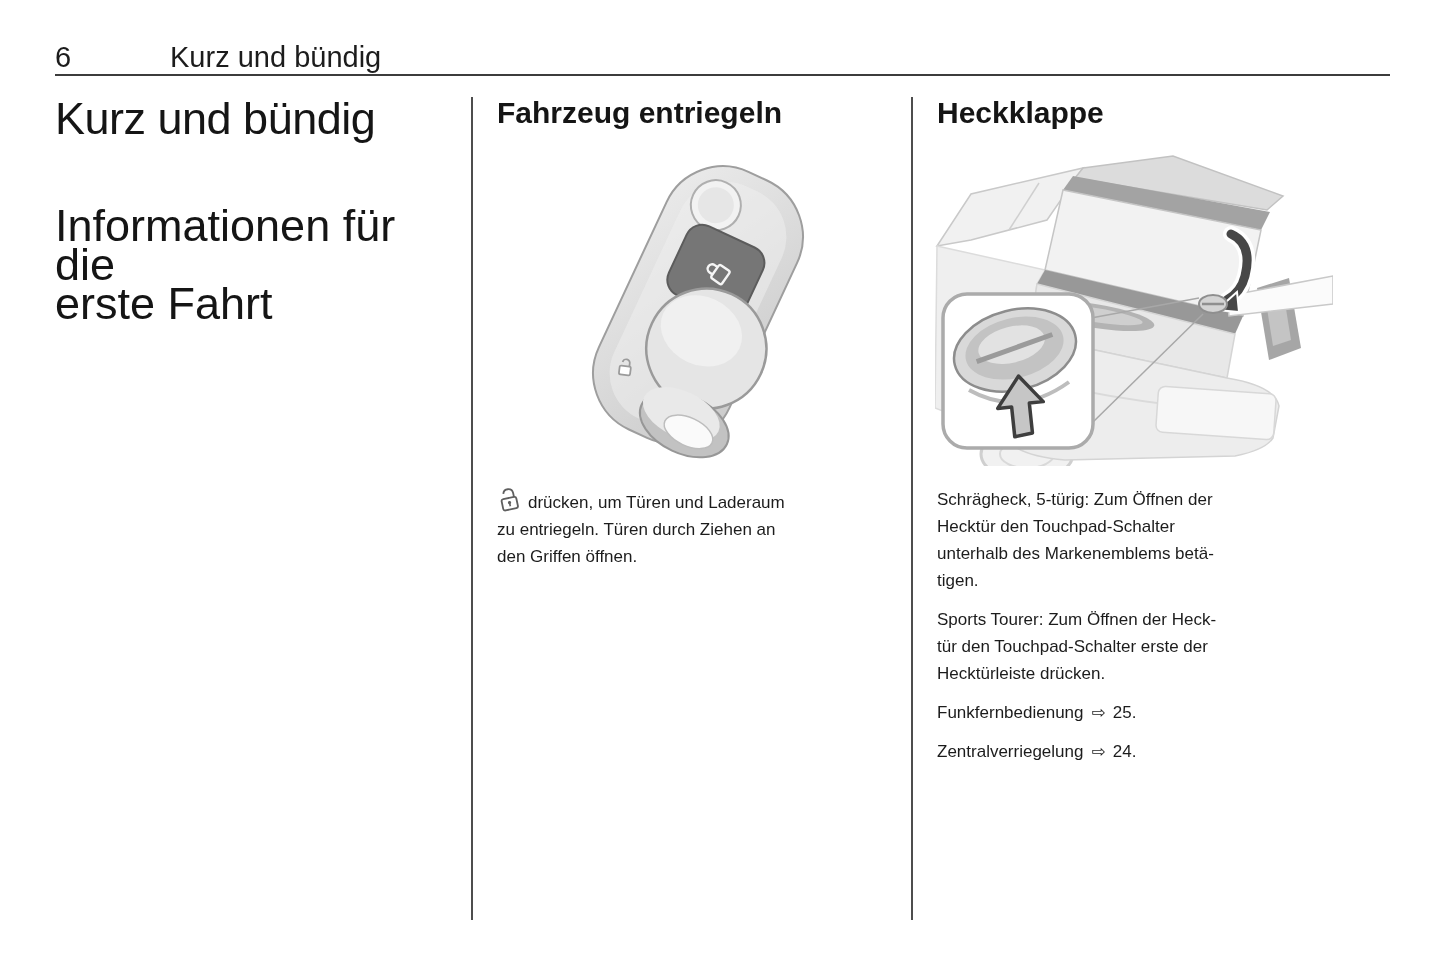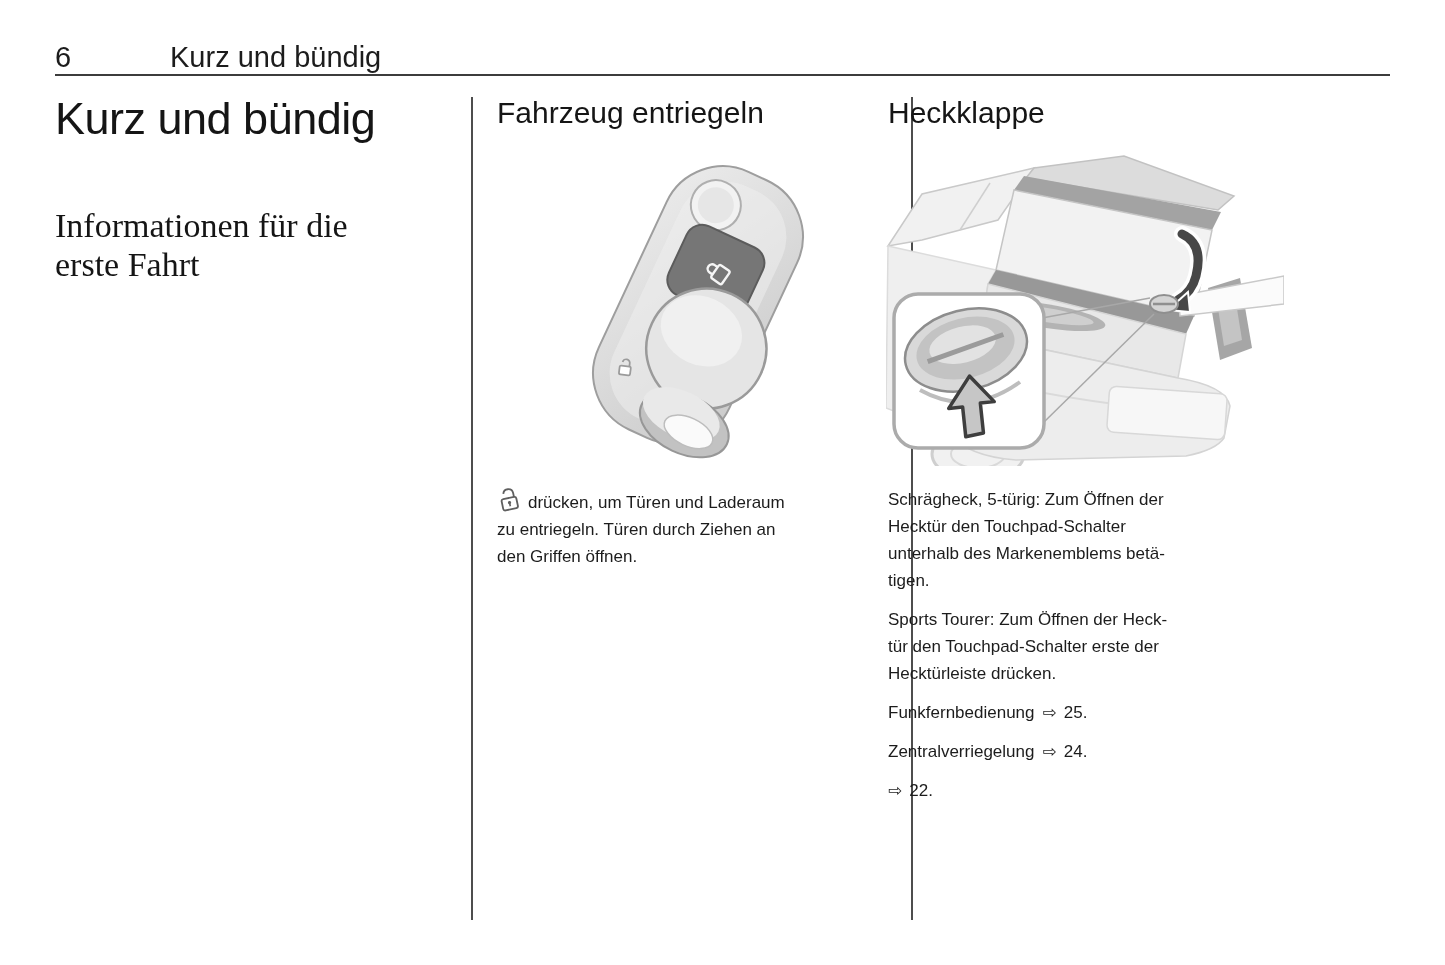--- a/index.html
+++ b/index.html
@@ -14,25 +14,25 @@
   .hdr-title{position:absolute;left:170px;top:42px;font-size:29px;line-height:1.05;}
   .hdr-rule{position:absolute;left:55px;top:74px;width:1335px;height:2px;background:#3c3c3c;}
   
   .vdiv{position:absolute;top:97px;width:2px;height:823px;background:#4d4d4d;}
   .vdiv1{left:471px;}
   .vdiv2{left:911px;}
   
   .col{position:absolute;top:96px;}
   .col-left{left:55px;width:395px;}
   .col-middle{left:497px;width:388px;}
-  .col-right{left:888px;width:394px;}
+  .col-right{left:937px;width:394px;}
   h1{margin:0;font-size:45px;font-weight:400;line-height:1.0;letter-spacing:-0.5px;color:#151515;}
-  h2{margin:0;position:absolute;left:0;top:110px;font-size:34px;font-weight:400;line-height:39px;
-     white-space:pre-line;color:#151515;font-family:Liberation Serif, serif;}
-  h3{margin:0;font-size:30px;font-weight:400;line-height:1.1;color:#151515;}
+  h2{margin:0;position:absolute;left:0;top:110px;font-size:45px;font-weight:400;line-height:39px;
+     white-space:pre-line;color:#151515;}
+  h3{margin:0;font-size:30px;font-weight:700;line-height:1.1;color:#151515;}
   .body{font-size:17px;line-height:27px;margin:0 0 12px 0;}
   .preline{white-space:pre-line;}
   .fig{position:absolute;display:block;}
   .fig-key{left:36px;top:52px;}
   .fig-car{left:-2px;top:42px;}
   .textblock{position:absolute;left:0;top:390px;width:100%;}
   .inline-icon{display:inline-block;vertical-align:-4px;margin-right:7px;}
   .arrow{font-family:"DejaVu Sans",sans-serif;}
   .ref-tail{margin-left:8px;}
   .ref-tail .arrow{margin-right:7px;}
@@ -190,16 +190,16 @@
 tür den Touchpad-Schalter erste der
 Hecktürleiste drücken.</p>
 
     <p class="body">
       <span>Funkfernbedienung</span><span class="ref-tail"><span class="arrow">⇨</span><span>25.</span></span>
     </p>
     <p class="body">
       <span>Zentralverriegelung</span><span class="ref-tail"><span class="arrow">⇨</span><span>24.</span></span>
     </p>
     <p class="body">
-      <span class="ref-tail break"><span class="arrow">⇨</span><span>22.</span></span>
+      
     </p>
   </div>
 </section>
 
 </body></html>

